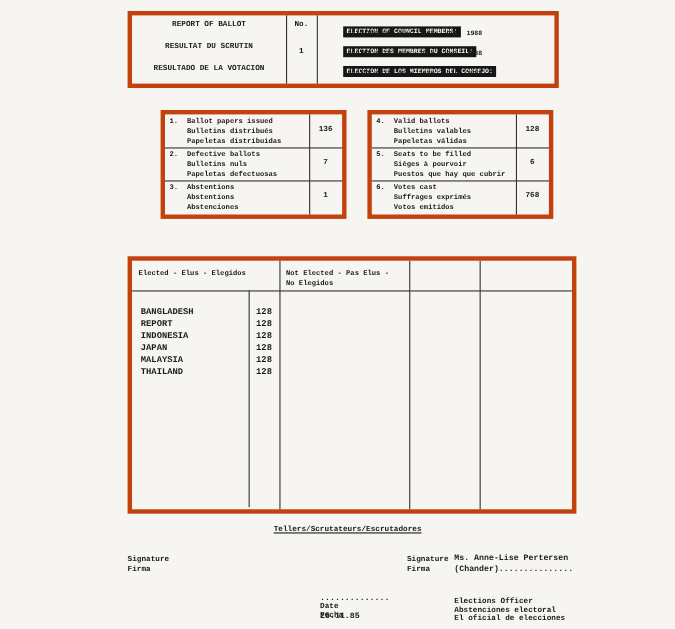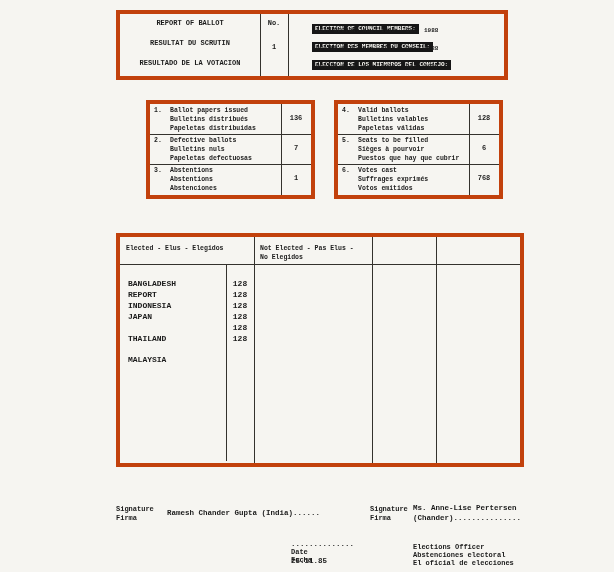--- a/index.html
+++ b/index.html
@@ -127,32 +127,32 @@
 
     <span class="abs txt f8" style="left:8px;top:52px;">REPORT</span>
     <span class="abs txt f8 ctr" style="left:106px;top:52px;width:28px;">128</span>
 
     <span class="abs txt f8" style="left:8px;top:63px;">INDONESIA</span>
     <span class="abs txt f8 ctr" style="left:106px;top:63px;width:28px;">128</span>
 
     <span class="abs txt f8" style="left:8px;top:74px;">JAPAN</span>
     <span class="abs txt f8 ctr" style="left:106px;top:74px;width:28px;">128</span>
 
-    <span class="abs txt f8" style="left:8px;top:85px;margin-top:32px;">MALAYSIA</span>
+    <span class="abs txt f8" style="left:8px;top:85px;">MALAYSIA</span>
     <span class="abs txt f8 ctr" style="left:106px;top:85px;width:28px;">128</span>
 
     <span class="abs txt f8" style="left:8px;top:96px;">THAILAND</span>
     <span class="abs txt f8 ctr" style="left:106px;top:96px;width:28px;">128</span>
   </div>
 
+  <span class="abs txt f7 ctr under" style="left:116px;top:478px;width:400px;">Tellers/Scrutateurs/Escrutadores</span>
 
   <span class="abs txt f7" style="left:116px;top:505px;">Signature</span>
   <span class="abs txt f7" style="left:116px;top:514px;">Firma</span>
 
-  <span class="abs txt f75" style="left:167px;top:508px;">Ramesh Chander Gupta (India)......</span>
 
   <span class="abs txt f7" style="left:370px;top:505px;">Signature</span>
   <span class="abs txt f7" style="left:370px;top:514px;">Firma</span>
 
   <span class="abs txt f75" style="left:413px;top:503px;">Ms. Anne-Lise Pertersen</span>
   <span class="abs txt f75" style="left:413px;top:513px;">(Chander)...............</span>
 
   <span class="abs txt f75" style="left:291px;top:556px;">25.11.85</span>
   <span class="abs txt f75" style="left:291px;top:539px;">..............</span>
   <span class="abs txt f7" style="left:291px;top:548px;">Date</span>

